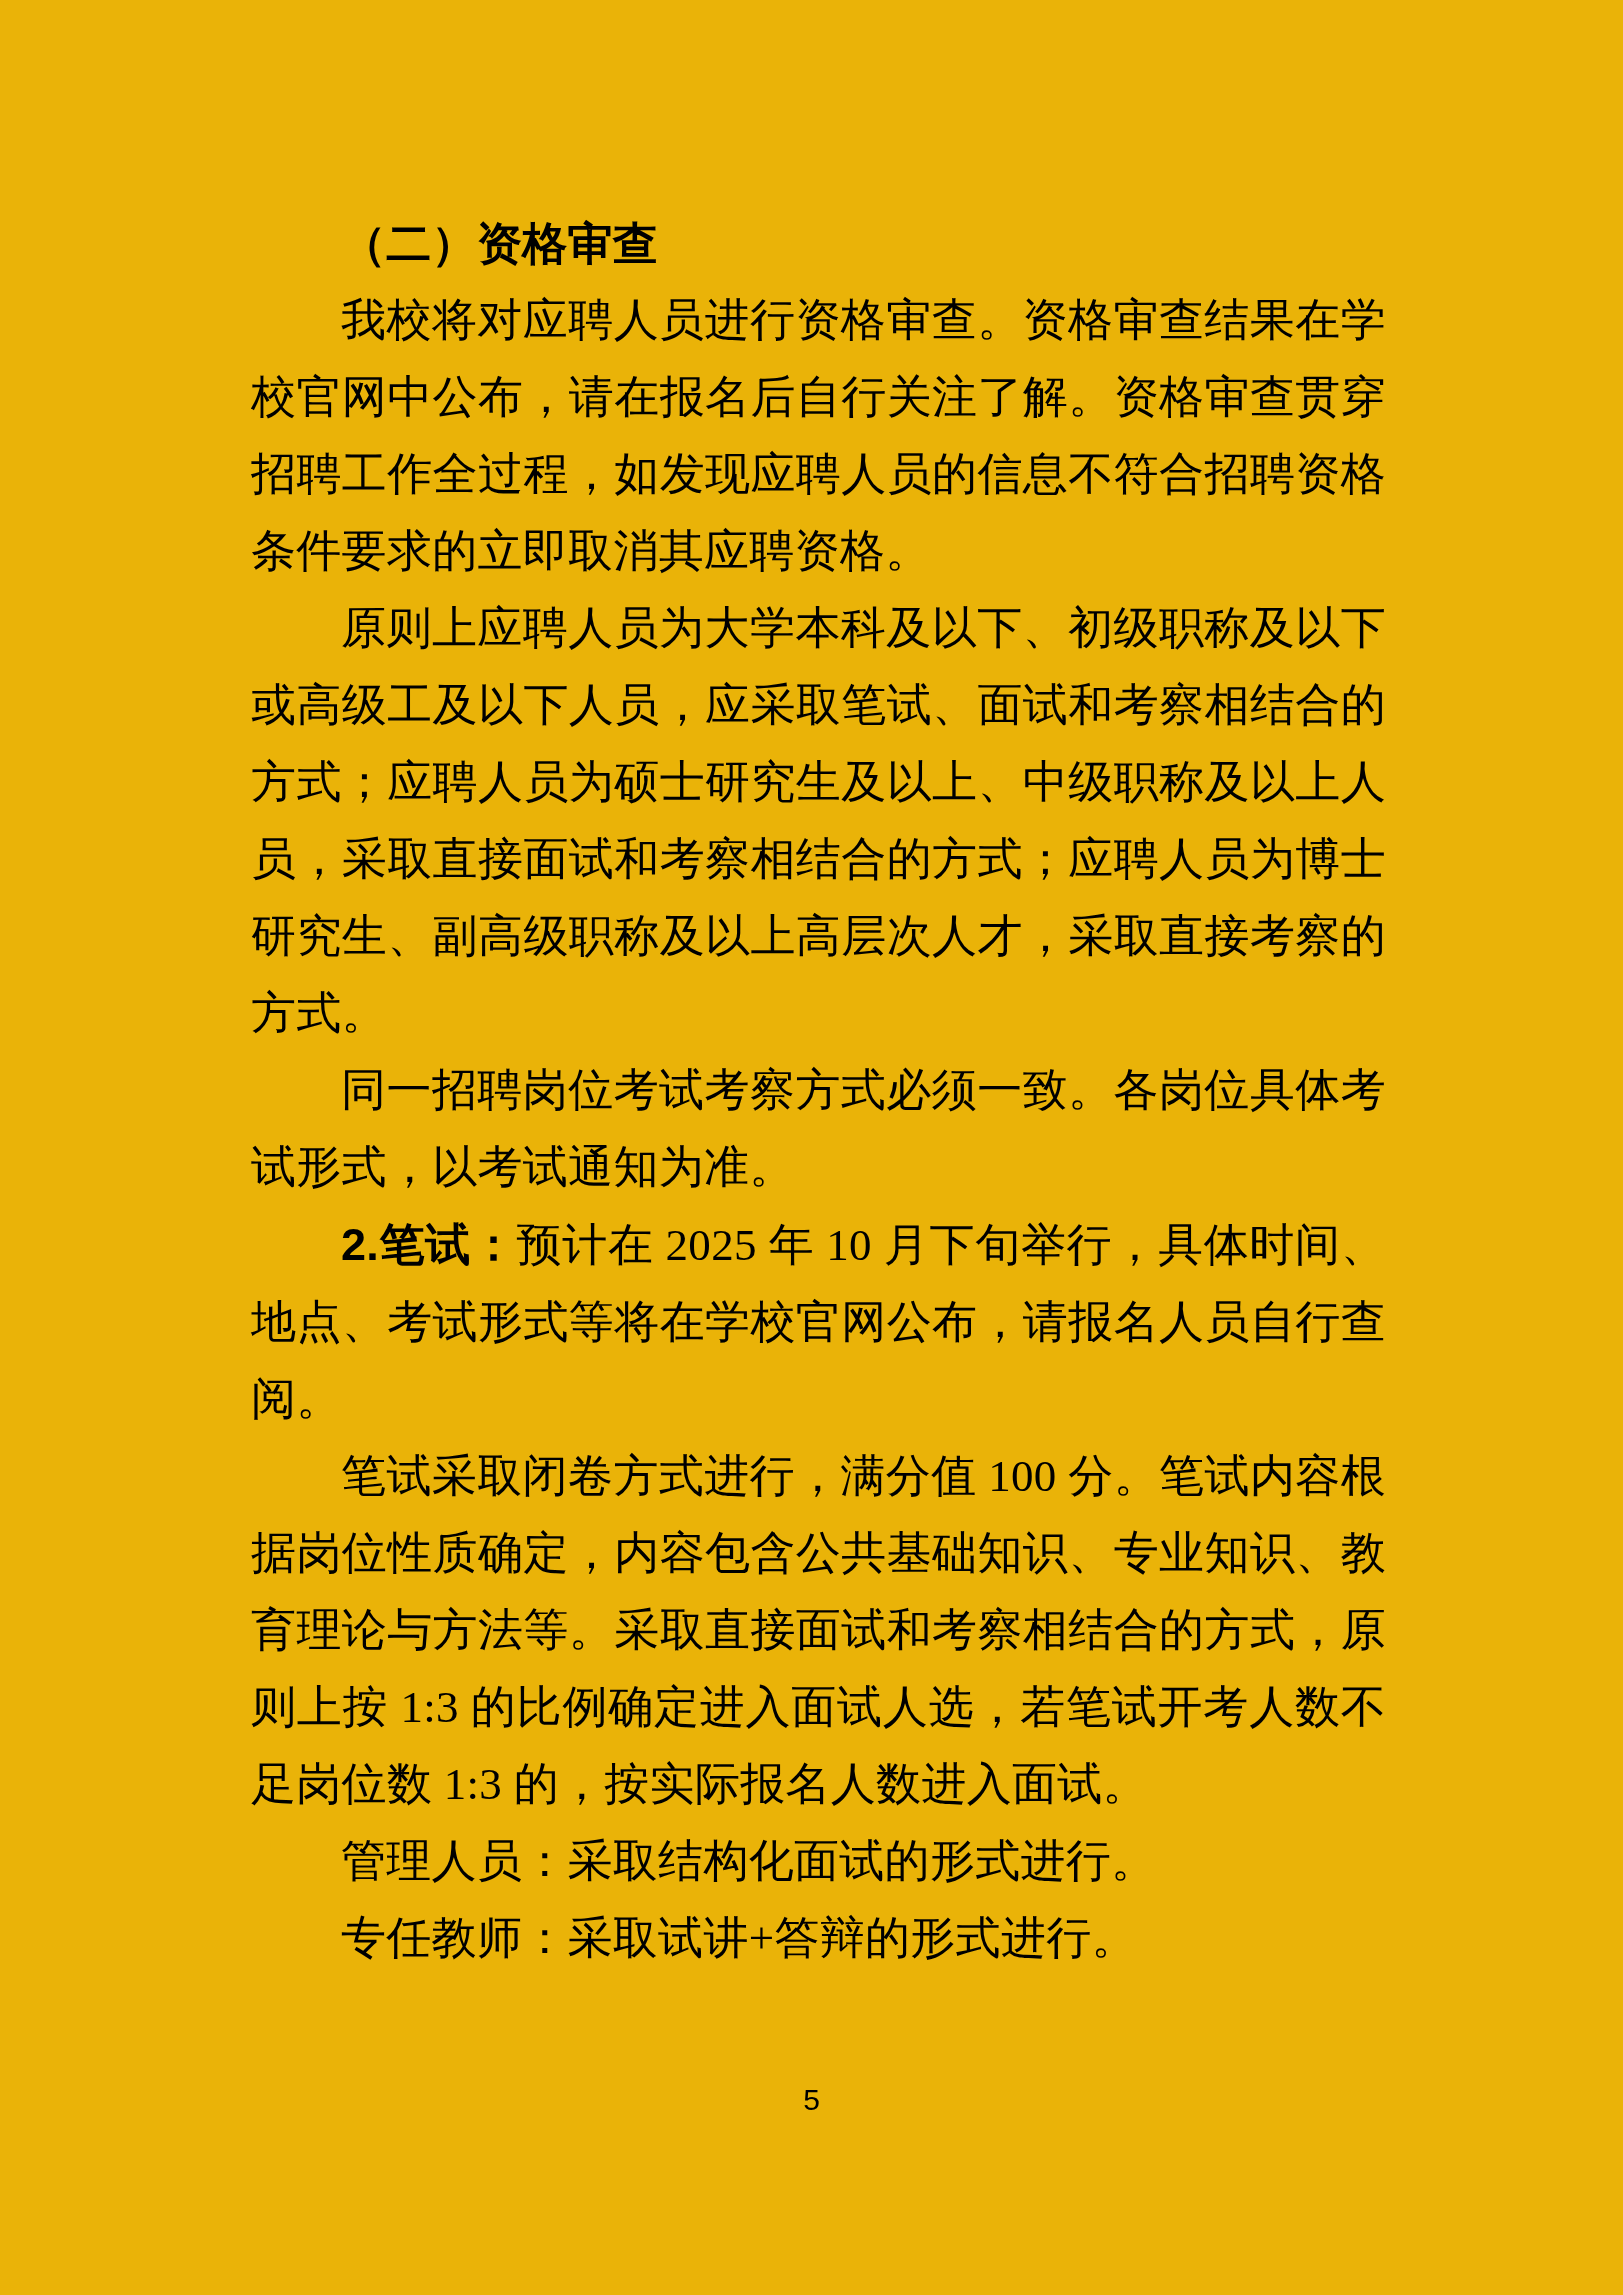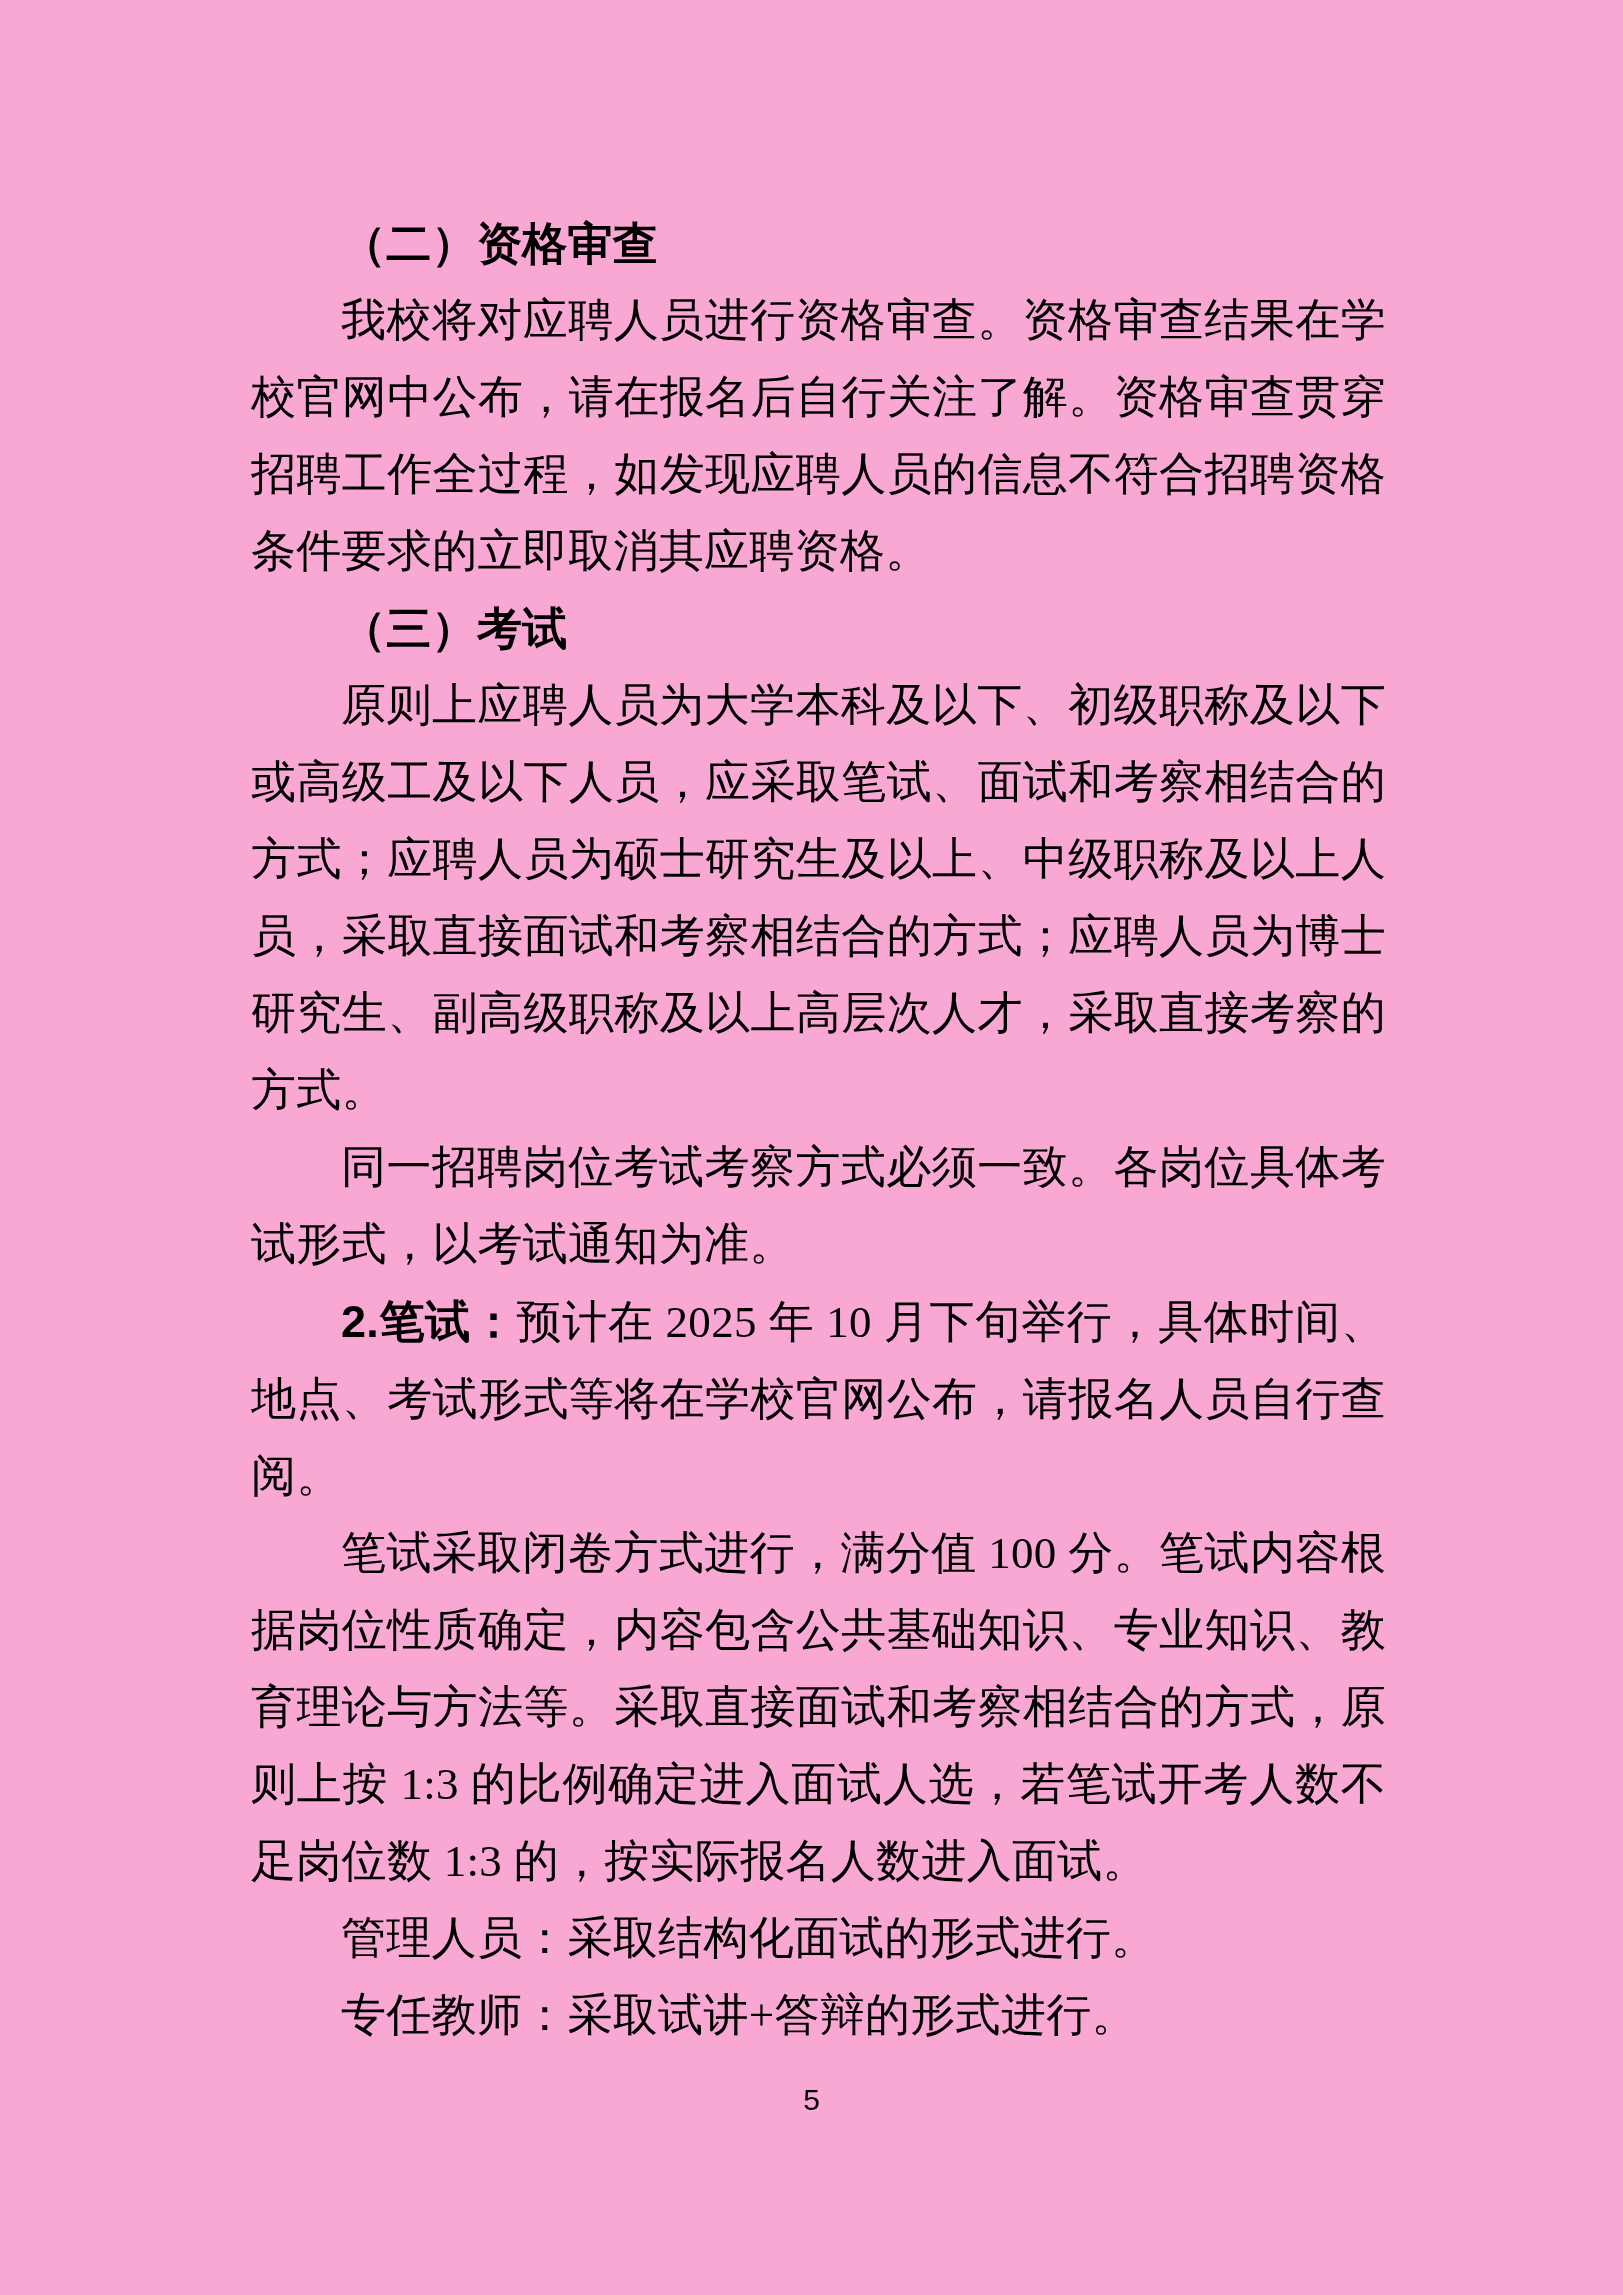--- a/index.html
+++ b/index.html
@@ -4,21 +4,21 @@
 <style>
   html, body {
     margin: 0;
     padding: 0;
     background: #ffffff;
   }
   .page {
     position: relative;
     width: 1623px;
     height: 2295px;
-    background: #f9a8d4;
+    background: #eab308;
     color: #000000;
     overflow: hidden;
   }
   .content {
     position: absolute;
     left: 251px;
     top: 205px;
     width: 1135px;
     font-family: "Liberation Serif", "DejaVu Serif", serif;
     font-size: 45px;
@@ -51,21 +51,20 @@
     color: #000000;
   }
 </style>
 </head>
 <body>
 
 <div class="page">
   <div class="content" id="doc-content">
       <p class="heading">（二）资格审查</p>
       <p class="para">我校将对应聘人员进行资格审查。资格审查结果在学校官网中公布，请在报名后自行关注了解。资格审查贯穿招聘工作全过程，如发现应聘人员的信息不符合招聘资格条件要求的立即取消其应聘资格。</p>
-      <p class="heading">（三）考试</p>
       <p class="para">原则上应聘人员为大学本科及以下、初级职称及以下或高级工及以下人员，应采取笔试、面试和考察相结合的方式；应聘人员为硕士研究生及以上、中级职称及以上人员，采取直接面试和考察相结合的方式；应聘人员为博士研究生、副高级职称及以上高层次人才，采取直接考察的方式。</p>
       <p class="para">同一招聘岗位考试考察方式必须一致。各岗位具体考试形式，以考试通知为准。</p>
       <p class="para"><span class="lead">2.笔试：</span>预计在 2025 年 10 月下旬举行，具体时间、地点、考试形式等将在学校官网公布，请报名人员自行查阅。</p>
       <p class="para">笔试采取闭卷方式进行，满分值 100 分。笔试内容根据岗位性质确定，内容包含公共基础知识、专业知识、教育理论与方法等。采取直接面试和考察相结合的方式，原则上按 1:3 的比例确定进入面试人选，若笔试开考人数不足岗位数 1:3 的，按实际报名人数进入面试。</p>
       <p class="para">管理人员：采取结构化面试的形式进行。</p>
       <p class="para">专任教师：采取试讲+答辩的形式进行。</p>
     </div>
   <div class="page-number">5</div>
 </div>
 

